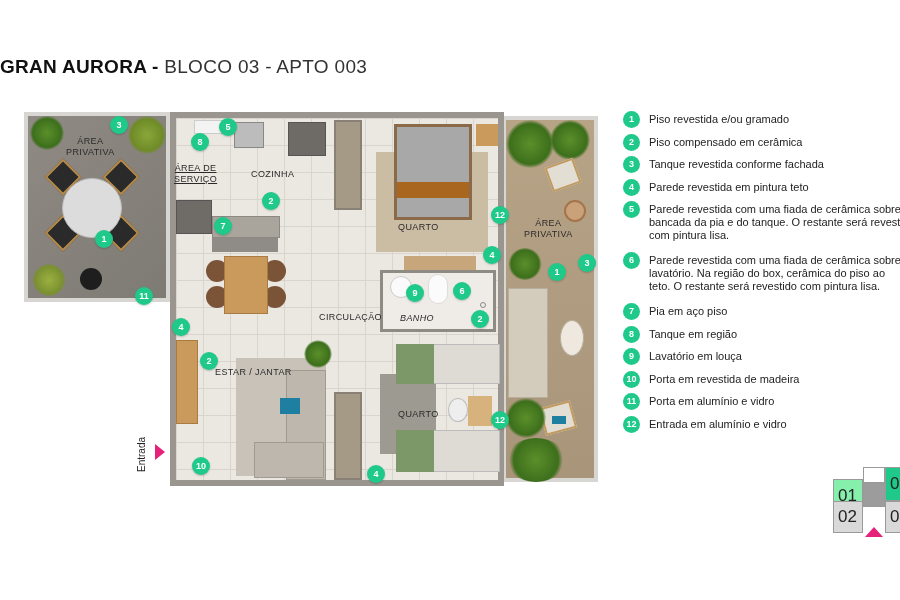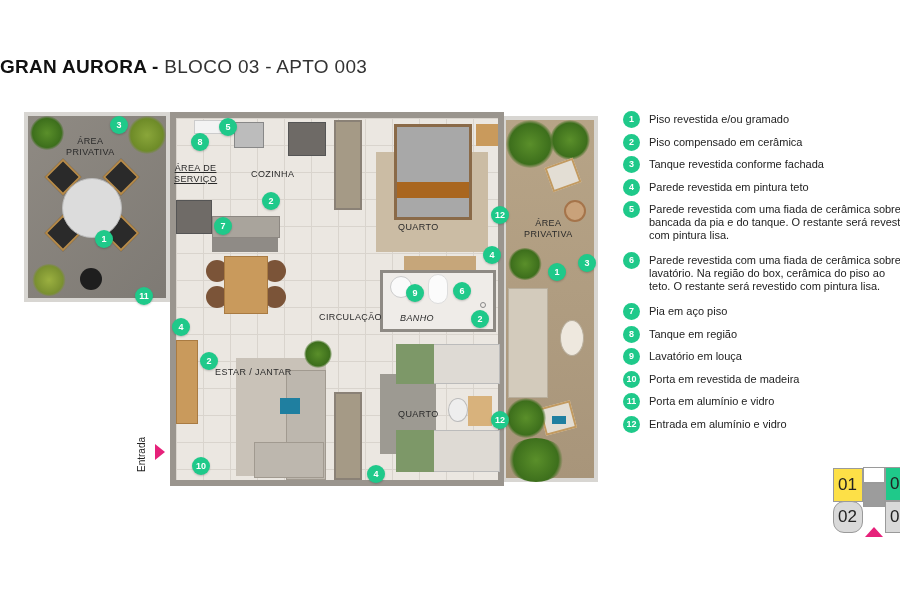--- a/index.html
+++ b/index.html
@@ -172,20 +172,20 @@
 teto. O restante será revestido com pintura lisa.</span></div>
   <div class="legend-item"><span class="lb">7</span><span>Pia em aço piso</span></div>
   <div class="legend-item"><span class="lb">8</span><span>Tanque em região</span></div>
   <div class="legend-item"><span class="lb">9</span><span>Lavatório em louça</span></div>
   <div class="legend-item"><span class="lb">10</span><span>Porta em revestida de madeira</span></div>
   <div class="legend-item"><span class="lb">11</span><span>Porta em alumínio e vidro</span></div>
   <div class="legend-item"><span class="lb">12</span><span>Entrada em alumínio e vidro</span></div>
 </div>
 
 <div class="keyplan">
-  <div class="kp-cell" style="left:0;top:1px;width:30px;height:34px;background:#fde047;">01</div>
-  <div class="kp-cell" style="left:0;top:34px;width:30px;height:32px;background:#d9d9d9;border-radius:11px;">02</div>
+  <div class="kp-cell" style="left:0;top:12px;width:30px;height:34px;background:#86efac;">01</div>
+  <div class="kp-cell" style="left:0;top:34px;width:30px;height:32px;background:#d9d9d9;">02</div>
   <div class="kp-cell" style="left:30px;top:0;width:22px;height:16px;background:#fff;"></div>
   <div class="kp-cell" style="left:30px;top:16px;width:22px;height:24px;background:#9c9c9c;"></div>
   <div class="kp-cell" style="left:52px;top:0;width:16px;height:34px;background:#1fc98a;">0</div>
   <div class="kp-cell" style="left:52px;top:34px;width:16px;height:32px;background:#d9d9d9;">0</div>
   <div style="position:absolute;left:32px;top:60px;width:0;height:0;border-left:9px solid transparent;border-right:9px solid transparent;border-bottom:10px solid #e6217a;"></div>
 </div>
 
 </body></html>

